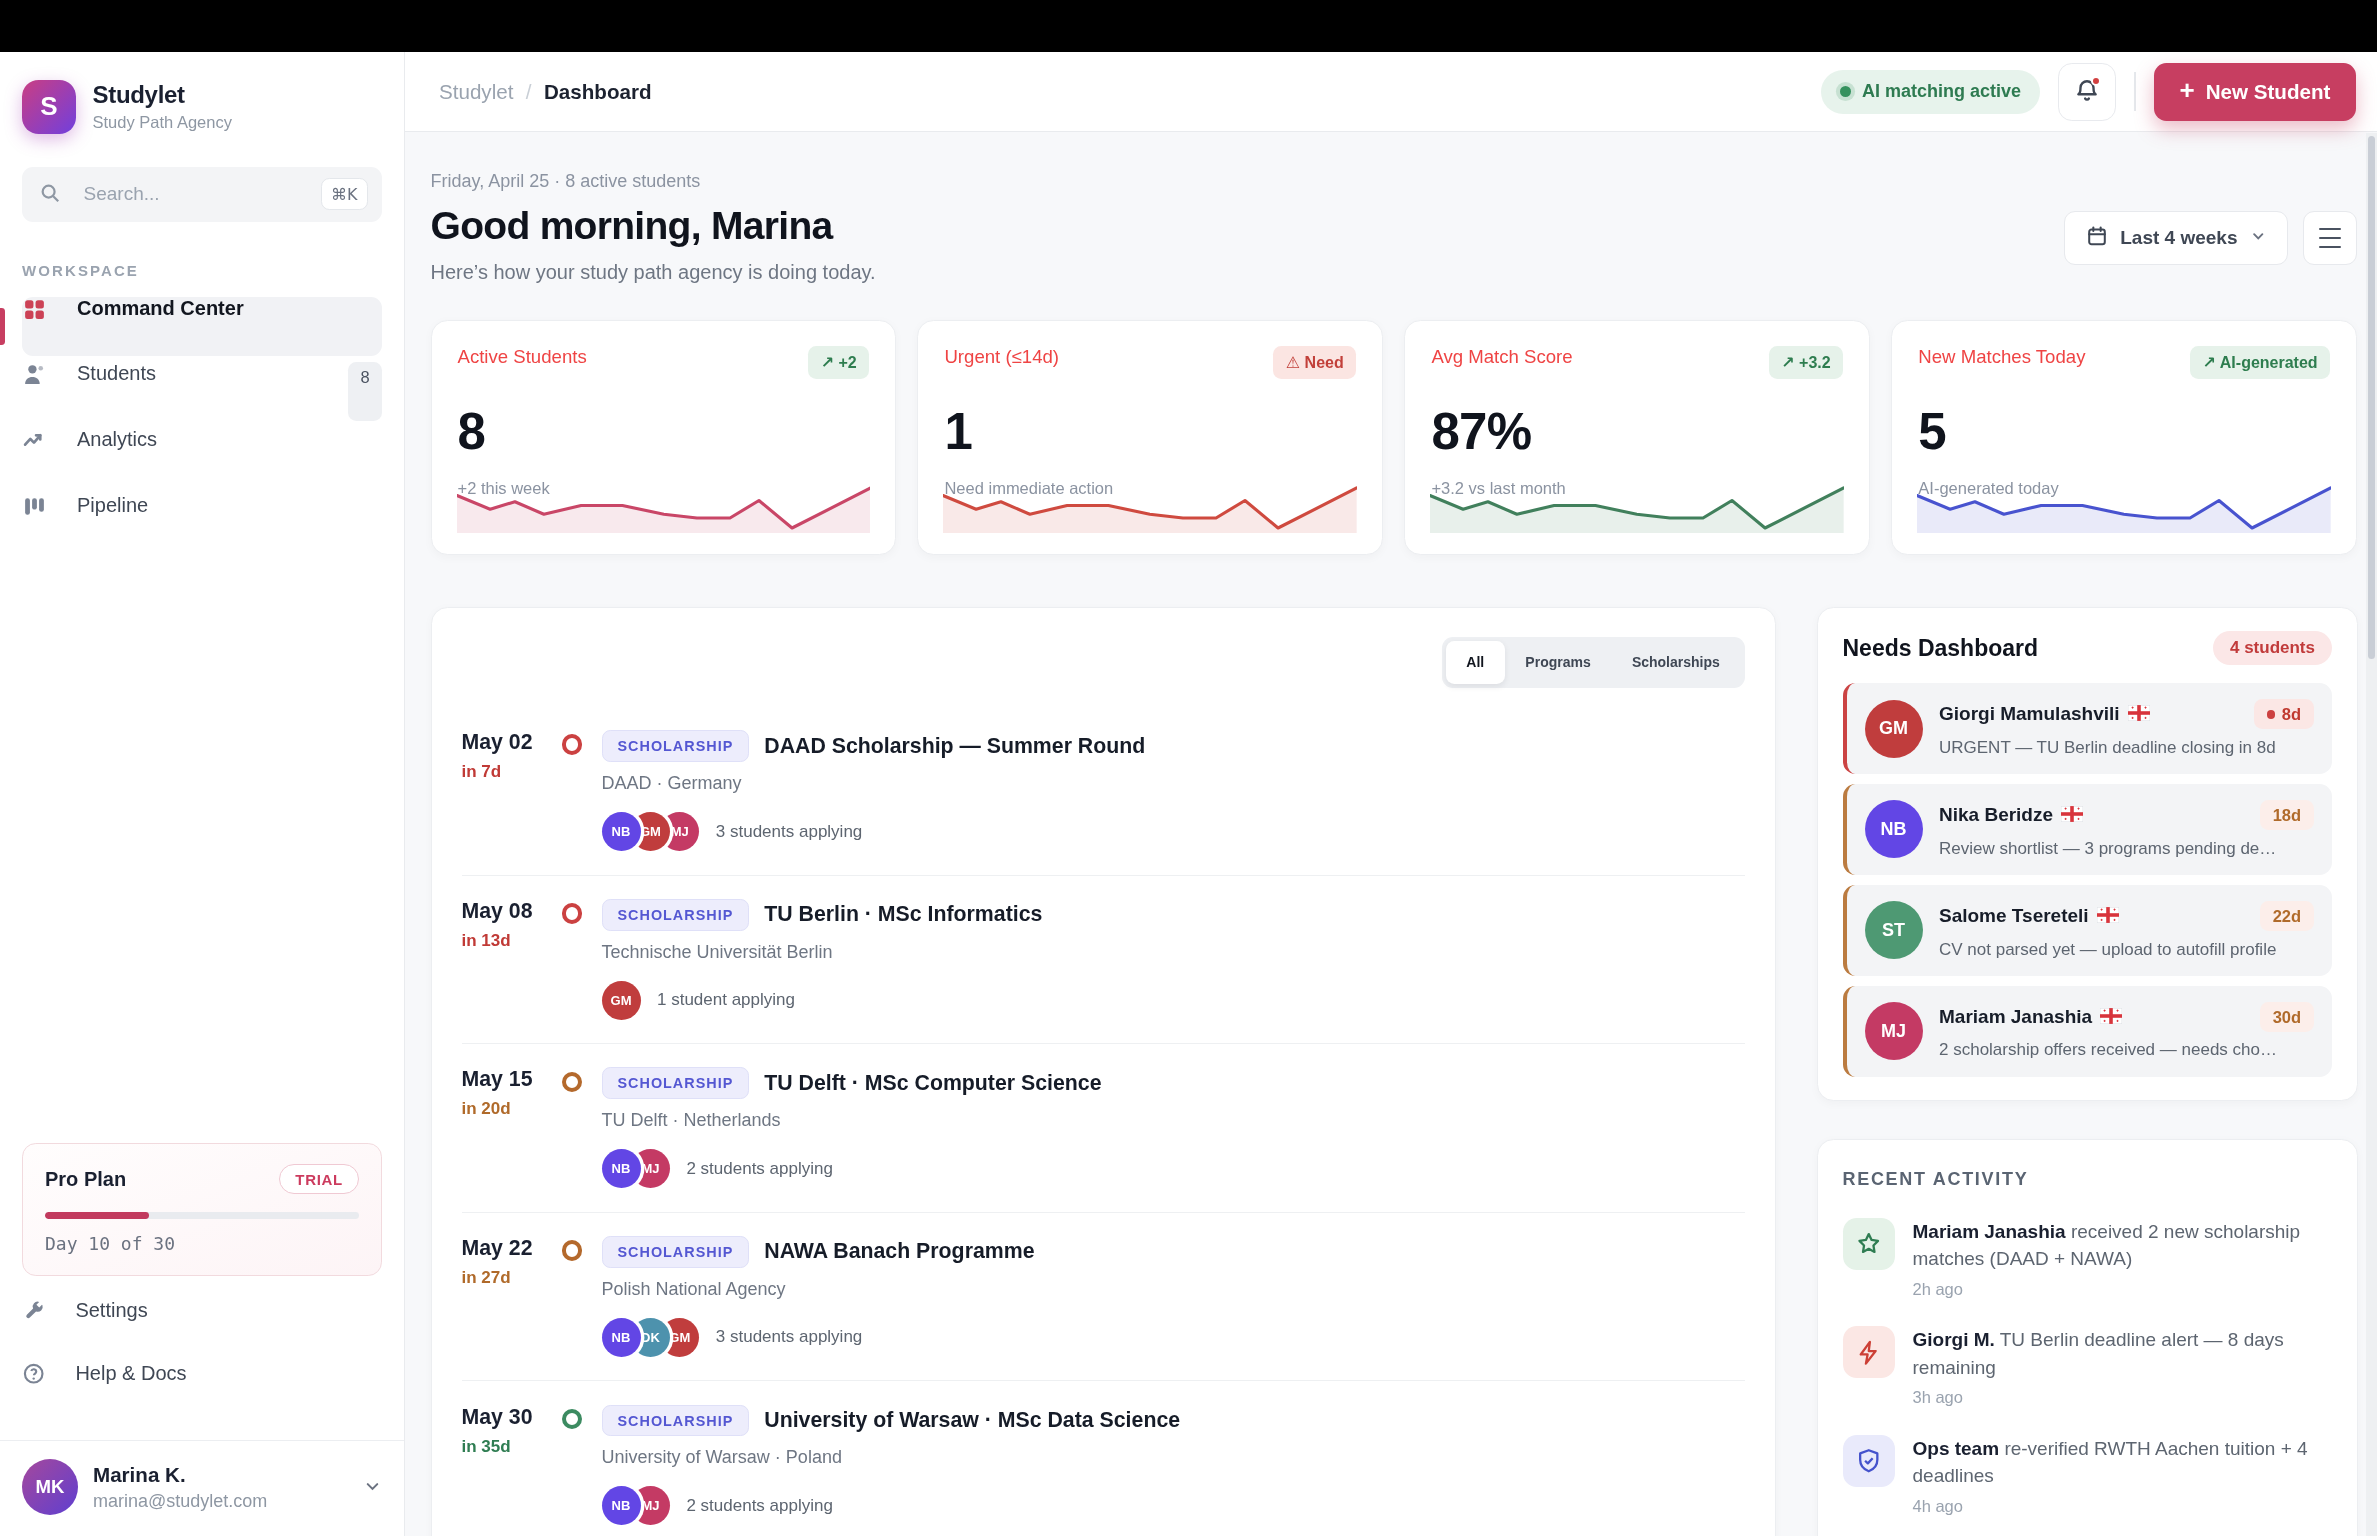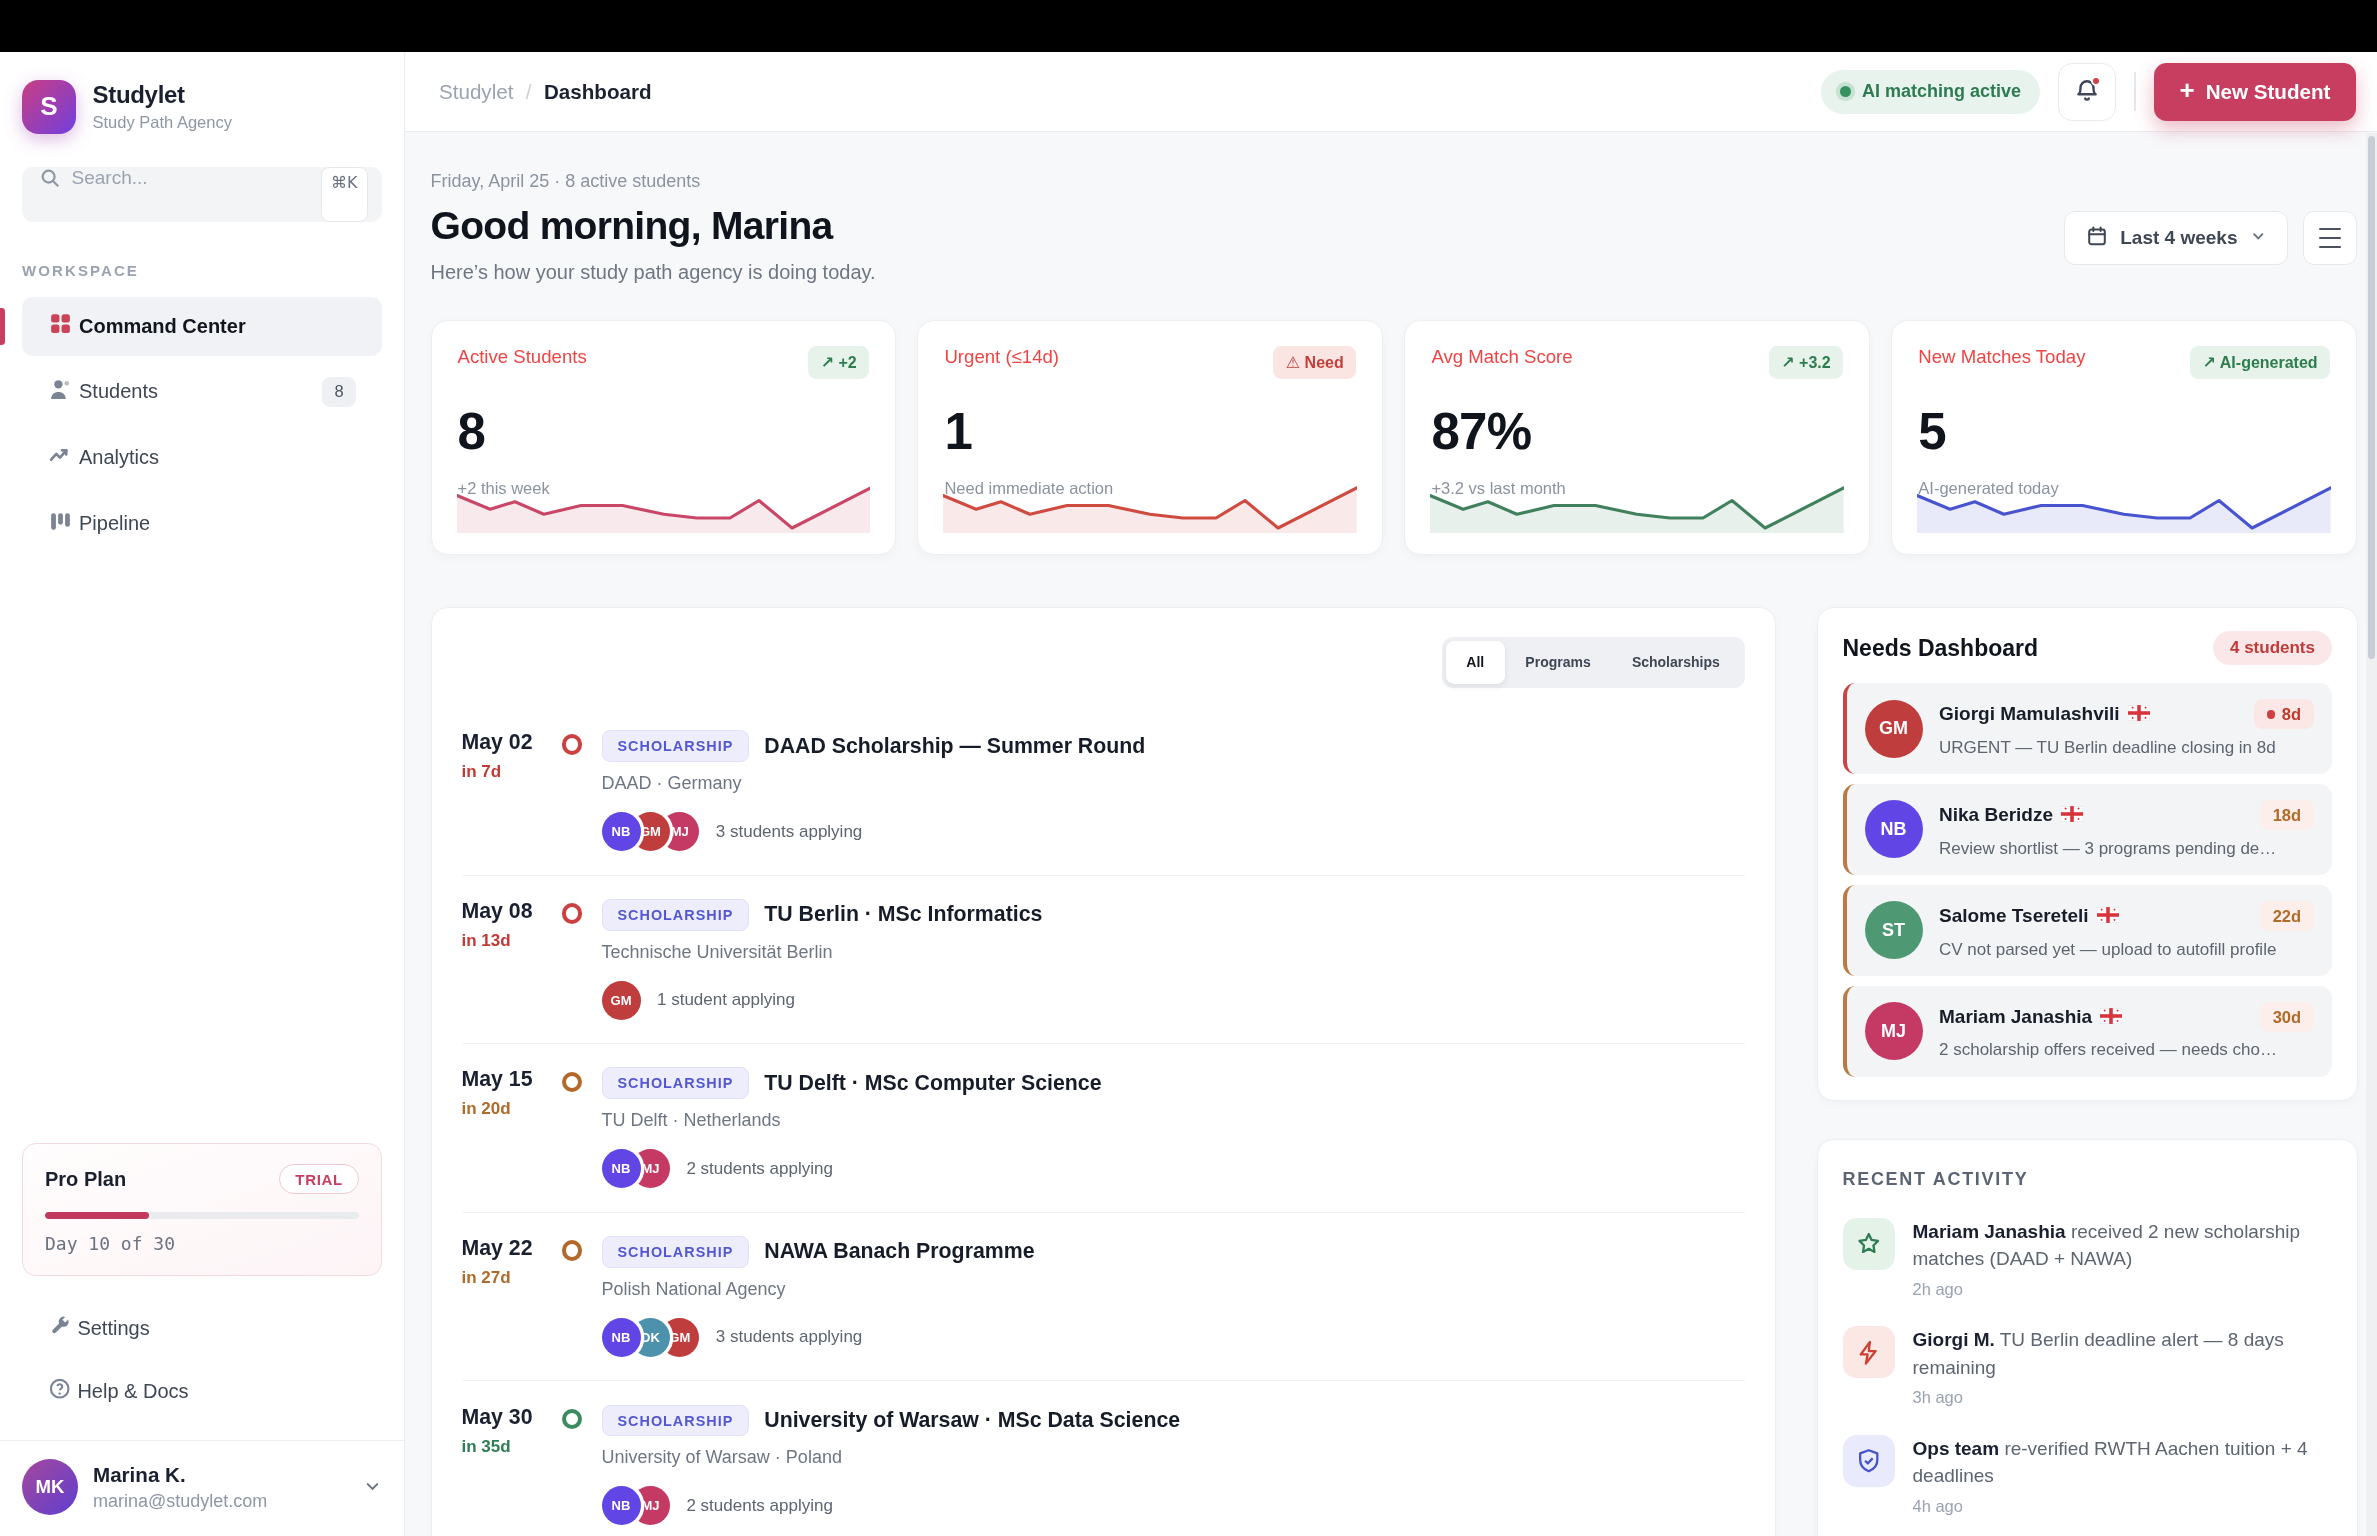--- a/index.html
+++ b/index.html
@@ -9,29 +9,29 @@
 
   
   .sidebar { position:absolute; left:0; top:52px; width:405px; bottom:0; background:#fff;
     border-right:1.4px solid #e9ebee; display:flex; flex-direction:column; padding:27.5px 22px 0 22px; z-index:20; }
   .brand { display:flex; align-items:center; gap:16.5px; }
   .brand-logo { width:54px; height:54px; border-radius:16.5px; background:linear-gradient(135deg,#c13e8c 10%,#7a3fd4 90%);
     color:#fff; font-size:26px; font-weight:bold; display:flex; align-items:center; justify-content:center;
     box-shadow:0 5.5px 16.5px rgba(162,62,180,.35); }
   .brand-name { font-size:24px; font-weight:bold; letter-spacing:-0.3px; }
   .brand-tag { font-size:16.5px; color:#8e97a3; margin-top:4.1px; }
-  .search { margin-top:33px; height:55px; background:#f3f4f6; border-radius:11px; display:flex; 
-    padding:0 13.8px 0 16.5px; gap:11px; }
+  .search { margin-top:33px; height:55px; background:#f3f4f6; border-radius:11px; display:flex; align-items:center;
+    padding:0 13.8px 0 16.5px; gap:23px; }
   .search-text { font-size:19px; color:#9aa3af; flex:1; }
   .kbd { background:#fff; border:1.4px solid #e4e7eb; border-radius:8.3px; font-size:16px; color:#6b7280;
     padding:5.5px 9.6px; font-family:"DejaVu Sans",sans-serif; }
   .section-label { margin-top:40px; font-size:15px; letter-spacing:2.1px; color:#9aa3af; font-weight:bold; }
   .nav { margin-top:18px; display:flex; flex-direction:column; gap:6.9px; }
-  .nav-item { position:relative; height:59px; border-radius:11px; display:flex; align-items:center; gap:6px;
-    padding:0 26px; font-size:20px; color:#3f4754; font-weight:500; cursor:pointer; }
+  .nav-item { position:relative; height:59px; border-radius:11px; display:flex; gap:30px;
+    padding:0 0; font-size:20px; color:#3f4754; font-weight:500; cursor:pointer; }
   .nav-item.active { background:#f1f2f5; color:#12161f; font-weight:bold; }
   .nav-item.active::before { content:''; position:absolute; left:-22px; top:11px; bottom:11px; width:4.8px;
     background:#c73e61; border-radius:0 3.4px 3.4px 0; }
   .nav-item svg { flex:0 0 auto; }
   .count-pill { margin-left:auto; background:#eef0f3; border-radius:8.3px; font-size:16.5px; color:#4a5260;
     padding:5.5px 12.4px; font-weight:500; }
   .side-spacer { flex:1; }
   .plan-card { border:1.4px solid #f2dade; background:linear-gradient(160deg,#fffdfd,#fdf4f6); border-radius:13.8px;
     padding:20.6px 22px; }
   .plan-head { display:flex; align-items:center; justify-content:space-between; }

